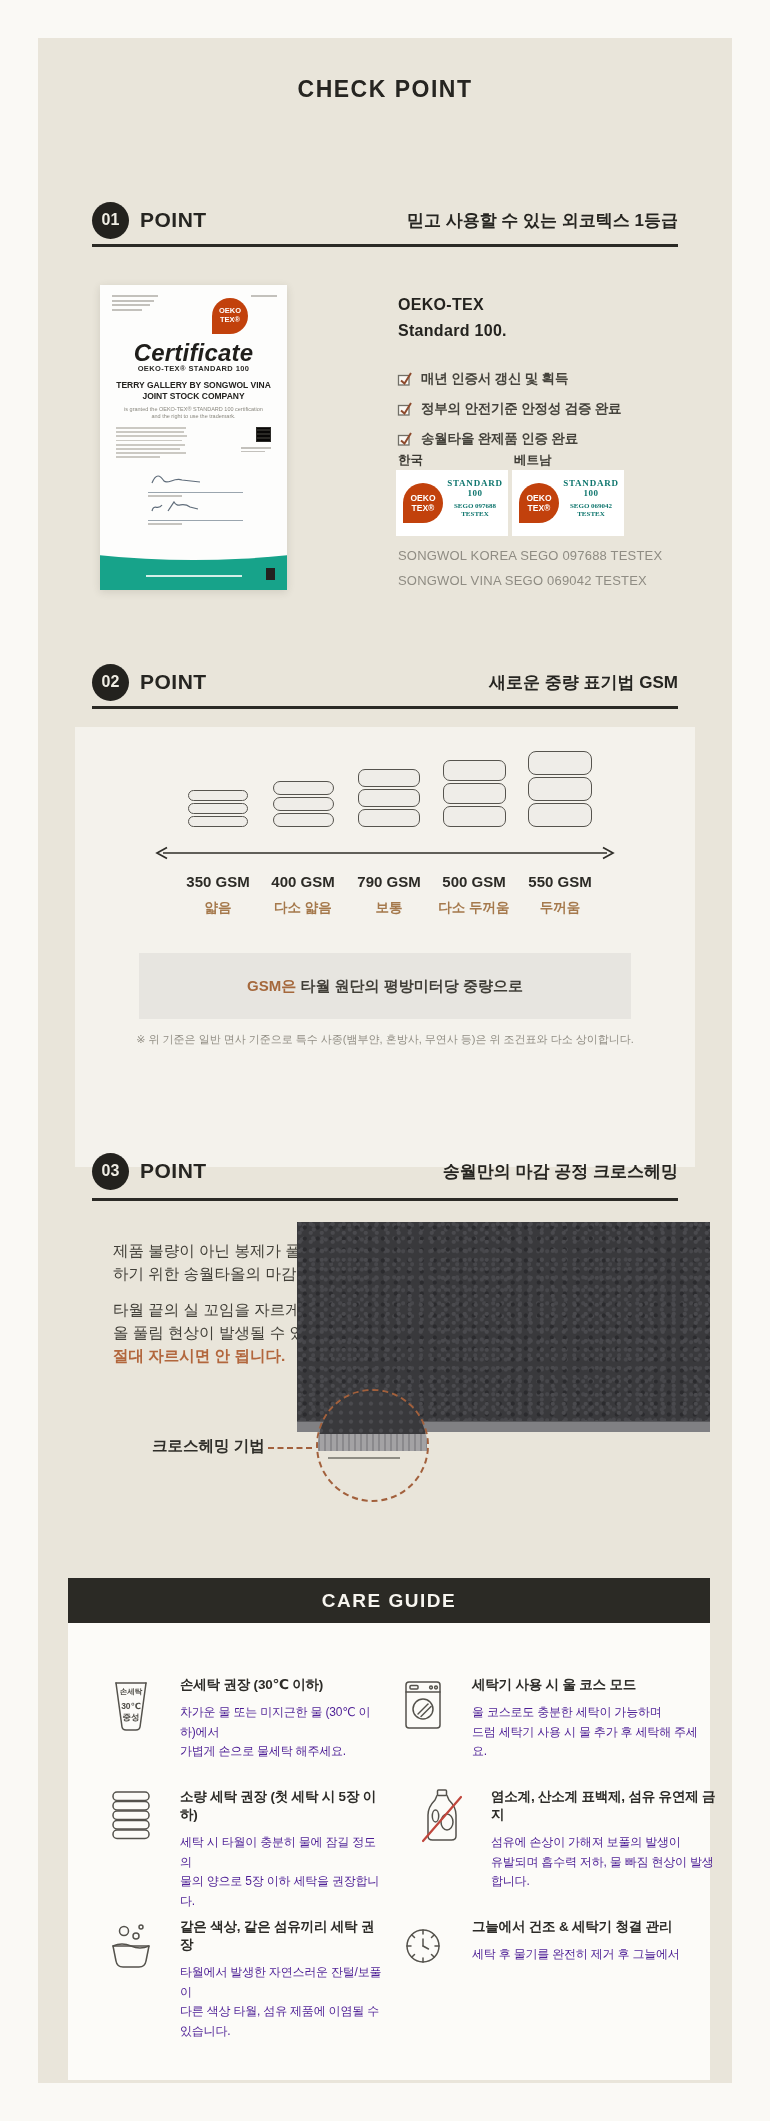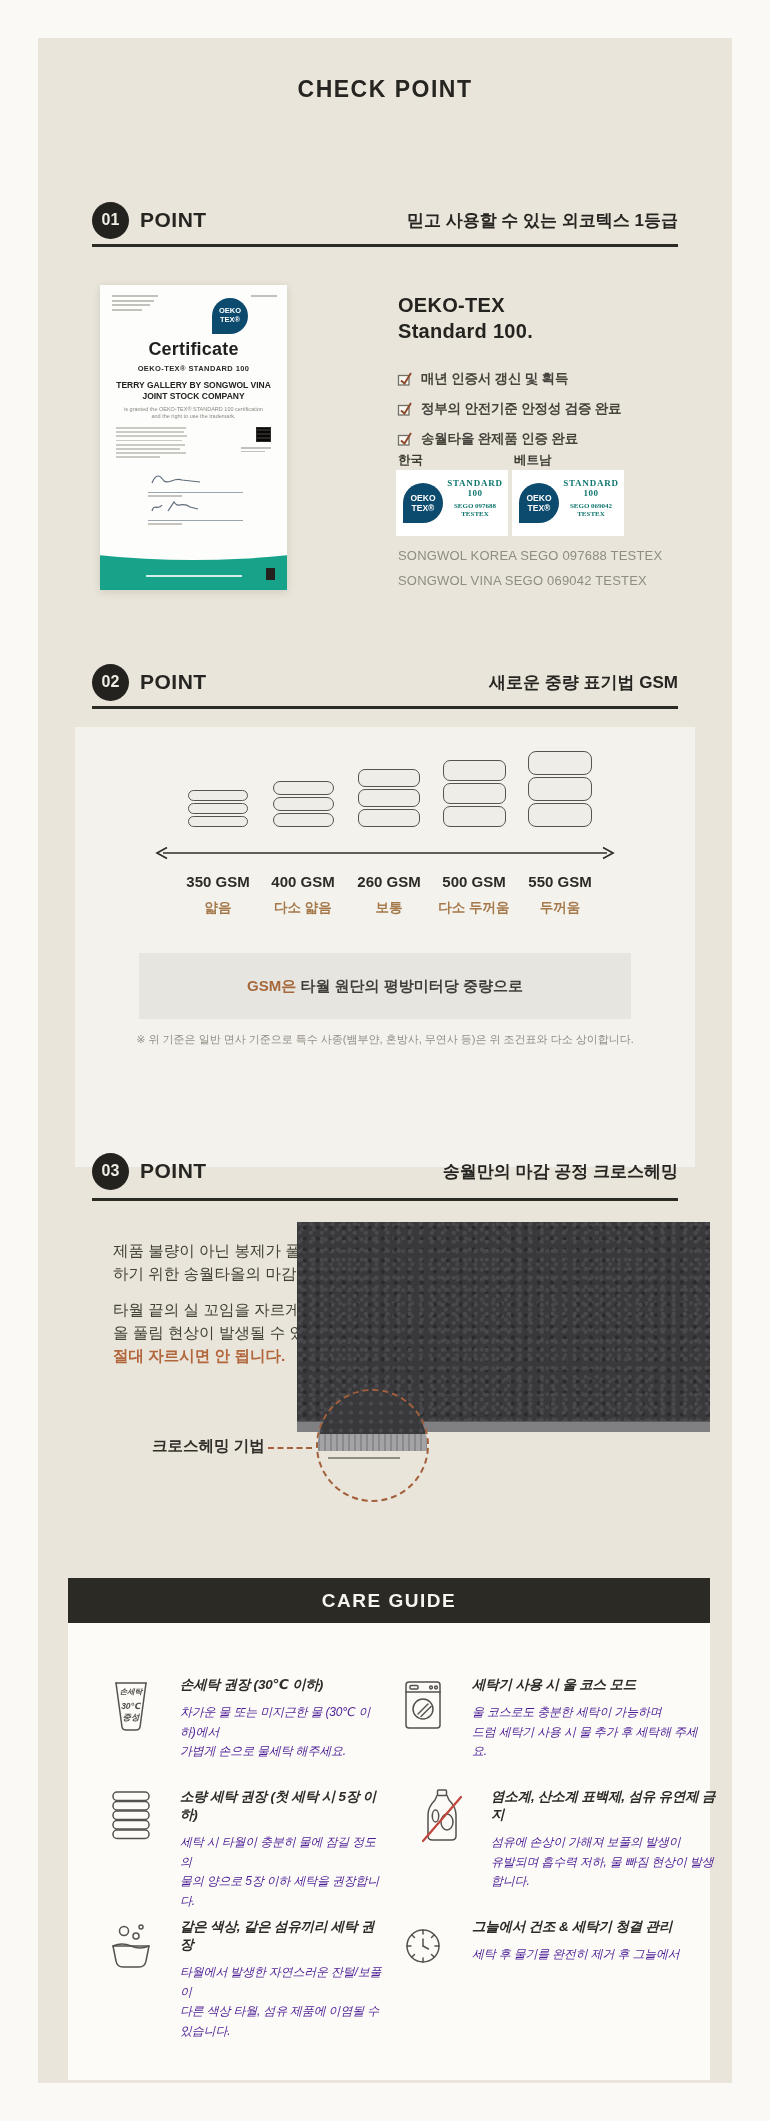--- a/index.html
+++ b/index.html
@@ -17,25 +17,25 @@
   .sec-point { margin-left:11px; font-size:21px; font-weight:800; letter-spacing:.5px; color:#262521; }
   .sec-heading { margin-left:auto; font-size:17px; font-weight:bold; color:#262521; }
   .divider { position:absolute; left:92px; width:586px; height:2.5px; background:#2b2a25; }
 
   
   .cert { position:absolute; left:100px; top:285px; width:187px; height:305px; background:#fdfdfc;
     box-shadow:0 2px 8px rgba(60,55,40,.14); overflow:hidden; }
   .tline { height:2px; background:#c3c1bc; margin-bottom:2.6px; }
   .cert-addr { position:absolute; top:10px; left:12px; width:50px; }
   .cert-topright { position:absolute; top:10px; right:10px; width:26px; }
-  .droplet { background:#0c4a6e; border-radius:50% 50% 50% 0; color:#fff; text-align:center;
+  .droplet { background:#c2410c; border-radius:50% 50% 50% 0; color:#fff; text-align:center;
     font-weight:800; line-height:1.15; }
   .cert-droplet { position:absolute; top:13px; left:112px; width:36px; height:36px; font-size:7.5px; padding-top:9px; }
   .cert-title { position:absolute; top:54px; left:0; width:100%; text-align:center;
-    font-size:18px; font-weight:bold; color:#1f1e1b; letter-spacing:.2px; }
+    font-size:24px; font-weight:bold; color:#1f1e1b; letter-spacing:.2px;font-style:italic; }
   .cert-sub { position:absolute; top:79px; left:0; width:100%; text-align:center;
     font-size:7.5px; font-weight:700; letter-spacing:.4px; color:#2a2926; }
   .cert-co { position:absolute; top:95px; left:0; width:100%; text-align:center;
     font-size:8.5px; font-weight:800; line-height:11px; color:#23221f; }
   .cert-granted { position:absolute; top:121px; left:0; width:100%; text-align:center;
     font-size:5.5px; line-height:7px; color:#8a887f; }
   .cert-scope { position:absolute; top:142px; left:16px; width:72px; }
   .cert-scope .tline { height:1.8px; margin-bottom:2.4px; background:#cbc9c3; }
   .cert-qr { position:absolute; top:142px; right:16px; width:15px; height:15px;
     background:repeating-linear-gradient(0deg,#2c2b28 0 2px,#f2f1ee 2px 4px),#2c2b28;
@@ -48,21 +48,21 @@
   .cert-bottomleft { position:absolute; top:248px; left:16px; width:60px; }
   .cert-bottomleft .tline { height:1.6px; margin-bottom:2.2px; }
   .cert-green { position:absolute; left:0; bottom:0; width:100%; height:58px; background:#17a38a; overflow:hidden; }
   .cert-green::before { content:""; position:absolute; left:-80%; top:-100px; width:260%; height:128px;
     background:#fdfdfc; border-radius:50%; }
   .cert-green-line { position:absolute; bottom:13px; left:50%; transform:translateX(-50%);
     width:96px; height:2px; background:#d4efe8; }
   .cert-glyph { position:absolute; right:12px; bottom:10px; width:9px; height:12px; background:#23221f; }
 
   
-  .oeko-head { position:absolute; left:398px; top:292px; font-size:20px; font-weight:800;
+  .oeko-head { position:absolute; left:398px; top:292px; font-size:16px; font-weight:800;
     color:#24231f; line-height:26px; letter-spacing:.3px; }
   .check-list { position:absolute; left:397px; top:364px; }
   .check-row { display:flex; align-items:center; height:30px; }
   .check-row svg { margin-right:8px; flex-shrink:0; }
   .check-label { font-size:13.5px; font-weight:600; color:#44423b; letter-spacing:-.2px; }
   .country-label { position:absolute; top:452px; font-size:12.5px; font-weight:600; color:#3c3a33; }
   .badge { position:absolute; top:470px; width:112px; height:66px; background:#ffffff; }
   .badge-droplet { position:absolute; left:7px; top:13px; width:40px; height:40px; font-size:8.5px; padding-top:11px; }
   .badge-text { position:absolute; left:48px; top:8px; width:62px; text-align:center; color:#0f766e;font-family:Liberation Serif, serif; }
   .b-std { font-size:9px; font-weight:800; letter-spacing:.8px; }
@@ -114,21 +114,21 @@
     background-image:repeating-linear-gradient(90deg,#8a898c 0 2px,transparent 2px 6px); }
   .mag-thread { position:absolute; left:10px; top:66px; width:72px; height:1.6px; background:#8f8d84; }
   .hem-label { position:absolute; left:152px; top:1436px; font-size:15.5px; font-weight:700; color:#2f2e29; }
   .hem-dashes { position:absolute; left:268px; top:1447px; width:44px; border-top:2.2px dashed #a2603c; }
 
   
   .care-panel { position:absolute; left:68px; top:1578px; width:642px; height:502px; background:#fcfbf8; }
   .care-header { position:absolute; left:0; top:0; width:100%; height:45px; background:#2b2a25;
     color:#f7f5ef; display:flex; align-items:center; justify-content:center;
     font-size:19px; font-weight:bold; letter-spacing:1.5px; }
-  .care-item { position:absolute; display:flex;font-style:italic; }
+  .care-item { position:absolute; display:flex; }
   .care-icon { width:50px; margin-right:24px; flex-shrink:0; display:flex; justify-content:center; }
   .care-title { font-size:13.5px; font-weight:700; color:#2c2b27; margin-bottom:9px; letter-spacing:-.2px; }
   .care-line { font-size:12px; color:#4c1d95; line-height:19.5px; letter-spacing:-.2px; }
   .cicon { stroke:#54524c; stroke-width:1.5; fill:none; stroke-linecap:round; stroke-linejoin:round; }
   .cicon text { stroke:none; fill:#4e4c46; font-weight:bold; }
 </style>
 </head>
 <body>
 
 <div class="canvas">
@@ -291,21 +291,21 @@
         </div>
       <div class="gsm-value">400 GSM</div>
       <div class="gsm-thick">다소 얇음</div>
     </div>
     <div class="gsm-col" style="left:264px;">
       <div class="stack st3">
           <div class="layer"></div>
           <div class="layer"></div>
           <div class="layer"></div>
         </div>
-      <div class="gsm-value">260 GSM</div>
+      <div class="gsm-value">790 GSM</div>
       <div class="gsm-thick">보통</div>
     </div>
     <div class="gsm-col" style="left:349px;">
       <div class="stack st4">
           <div class="layer"></div>
           <div class="layer"></div>
           <div class="layer"></div>
         </div>
       <div class="gsm-value">500 GSM</div>
       <div class="gsm-thick">다소 두꺼움</div>

